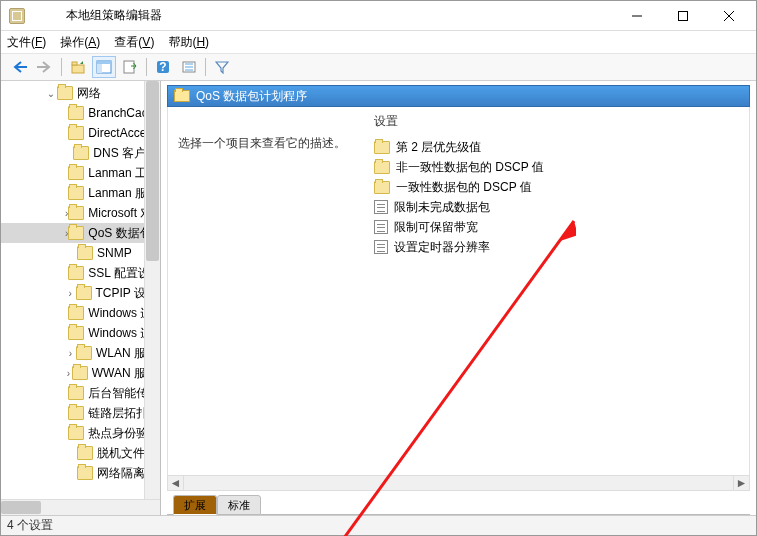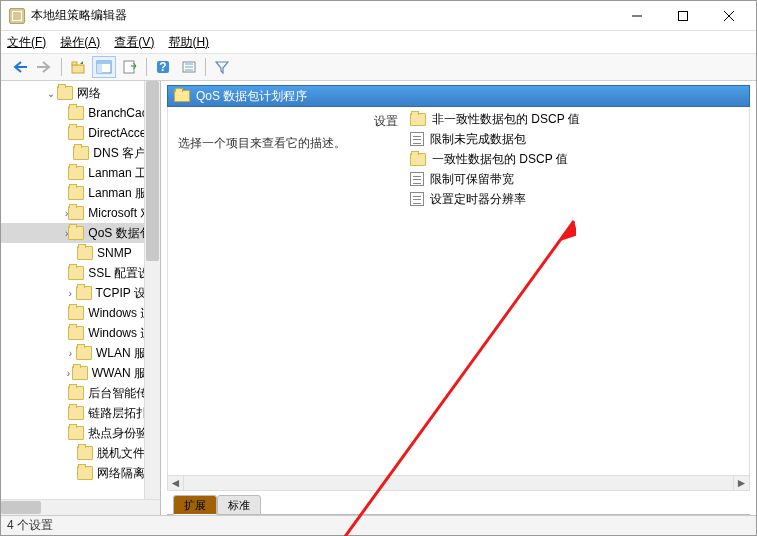--- a/index.html
+++ b/index.html
@@ -1,24 +1,24 @@
 <!DOCTYPE html>
 <html><head>
 <meta charset="utf-8">
 <style>
 * { box-sizing: border-box; margin: 0; padding: 0; font-family: "Microsoft YaHei", "Segoe UI", sans-serif; font-size: 12px; }
 body { background: #fff; }
 .window { width: 757px; height: 536px; border: 1px solid #999; background: #fff; display: flex; flex-direction: column; position: relative; }
-.titlebar { height: 30px; display: flex; align-items: center; padding: 0 4px; background: #fff; border-bottom: 1px solid #ddd; }
+.titlebar { height: 30px; display: flex; align-items: center; padding: 0 4px; background: #fff; border-bottom: 1px solid #ddd; gap: 35px; }
 .titlebar .app-icon { width: 16px; height: 16px; margin: 0 6px 0 4px; background: #d9c893; border: 1px solid #b0a070; border-radius: 2px; position: relative; }
 .titlebar .app-icon::after { content: ""; position: absolute; left: 2px; top: 2px; right: 2px; bottom: 2px; border: 1px solid #fff; }
 .titlebar .title { flex: 1; color: #000; }
 .winbtns { display: flex; }
 .winbtn { width: 46px; height: 30px; display: flex; align-items: center; justify-content: center; color: #222; }
-.menubar { height: 22px; display: flex; align-items: center; padding: 0 6px; gap: 14px; background: #fff; text-decoration: underline; }
+.menubar { height: 22px; display: flex; align-items: center; padding: 0 6px; gap: 14px; background: #fff; }
 .menubar span u { text-decoration: underline; }
 .toolbar { height: 28px; display: flex; align-items: center; padding: 0 6px; gap: 2px; border-top: 1px solid #e5e5e5; border-bottom: 1px solid #d0d0d0; background: #f8f8f8; }
 .tbtn { width: 24px; height: 22px; display: flex; align-items: center; justify-content: center; border: 1px solid transparent; }
 .tsep { width: 1px; height: 18px; background: #c0c0c0; margin: 0 2px; }
 .body { flex: 1; display: flex; min-height: 0; }
 .tree { width: 160px; border-right: 1px solid #c0c0c0; overflow: hidden; display: flex; flex-direction: column; }
 .tree-scroll { flex: 1; overflow: hidden; position: relative; }
 .tree-items { padding: 2px 0; }
 .tree-row { display: flex; align-items: center; height: 20px; white-space: nowrap; overflow: hidden; padding-right: 2px; }
 .tree-row.l0 { padding-left: 44px; }
@@ -31,21 +31,21 @@
 .tree-scroll .hsb { position: absolute; bottom: 0; left: 0; right: 0; height: 16px; background: #f0f0f0; border-top: 1px solid #ddd; }
 .tree-scroll .hsb .thumb { position: absolute; left: 0; top: 1px; bottom: 1px; width: 40px; background: #c8c8c8; border-radius: 2px; }
 .tree-scroll .vsb { position: absolute; right: 0; top: 0; bottom: 16px; width: 16px; background: #f0f0f0; border-left: 1px solid #ddd; }
 .tree-scroll .vsb .thumb { position: absolute; top: 0; left: 1px; right: 1px; height: 180px; background: #c8c8c8; border-radius: 2px; }
 .right { flex: 1; display: flex; flex-direction: column; min-width: 0; }
 .header { height: 22px; background: linear-gradient(#4b9fe8, #3a7fc8); color: #fff; display: flex; align-items: center; padding: 0 6px; border: 1px solid #2f6aad; margin: 4px 6px 0 6px; }
 .header .folder-open { width: 16px; height: 12px; background: #ffe89a; border: 1px solid #caa83e; margin-right: 6px; position: relative; }
 .header .folder-open::before { content: ""; position: absolute; top: -3px; left: 0; width: 6px; height: 3px; background: #ffe89a; border: 1px solid #caa83e; border-bottom: none; }
 .content { flex: 1; display: flex; margin: 0 6px; border-left: 1px solid #e0e0e0; border-right: 1px solid #e0e0e0; position: relative; min-height: 0; }
 .desc-col { width: 200px; padding: 12px 10px; color: #333; margin-top: 16px; }
-.set-col { flex: 1; display: flex; min-height: 0; }
+.set-col { flex: 1; display: flex; flex-direction: column; min-height: 0; }
 .set-head { height: 28px; display: flex; align-items: center; padding: 0 6px; color: #333; }
 .set-list { flex: 1; padding: 2px 6px; overflow: hidden; position: relative; }
 .set-item { display: flex; align-items: center; height: 20px; gap: 6px; white-space: nowrap; }
 .folder-icon { width: 16px; height: 13px; background: #f7e5a1; border: 1px solid #d4b849; border-radius: 1px; position: relative; flex-shrink: 0; }
 .folder-icon::before { content: ""; position: absolute; top: -3px; left: 0; width: 6px; height: 3px; background: #f7e5a1; border: 1px solid #d4b849; border-bottom: none; }
 .setting-icon { width: 14px; height: 14px; border: 1px solid #888; background: #fff; position: relative; flex-shrink: 0; }
 .setting-icon::after { content: ""; position: absolute; left: 2px; right: 2px; top: 3px; height: 6px; border-top: 1px solid #888; border-bottom: 1px solid #888; }
 .setting-icon::before { content: ""; position: absolute; left: 2px; right: 2px; top: 6px; border-top: 1px solid #888; }
 .content-hsb { height: 16px; margin: 0 6px; background: #f0f0f0; border: 1px solid #ddd; position: relative; }
 .content-hsb .larrow, .content-hsb .rarrow { position: absolute; top: 0; bottom: 0; width: 16px; display: flex; align-items: center; justify-content: center; color: #666; }
@@ -267,29 +267,33 @@
       </div>
       <div class="content">
         <div class="desc-col">
           <div>选择一个项目来查看它的描述。</div>
         </div>
         <div class="set-col">
           <div class="set-head">设置</div>
           <div class="set-list" id="set-list">
               <div class="set-item">
                 <span class="folder-icon"></span>
+                <span>第 2 层优先级值</span>
+              </div>
+              <div class="set-item">
+                <span class="folder-icon"></span>
                 <span>非一致性数据包的 DSCP 值</span>
+              </div>
+              <div class="set-item">
+                <span class="folder-icon"></span>
+                <span>一致性数据包的 DSCP 值</span>
               </div>
               <div class="set-item">
                 <span class="setting-icon"></span>
                 <span>限制未完成数据包</span>
-              </div>
-              <div class="set-item">
-                <span class="folder-icon"></span>
-                <span>一致性数据包的 DSCP 值</span>
               </div>
               <div class="set-item">
                 <span class="setting-icon"></span>
                 <span>限制可保留带宽</span>
               </div>
               <div class="set-item">
                 <span class="setting-icon"></span>
                 <span>设置定时器分辨率</span>
               </div>
             </div>

